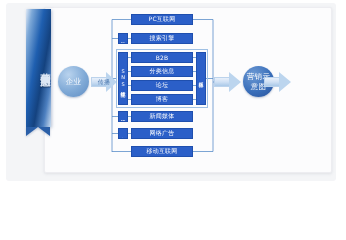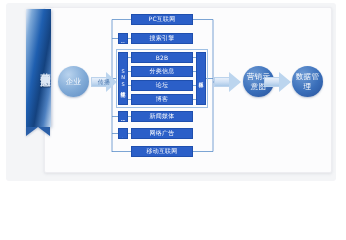--- a/index.html
+++ b/index.html
@@ -320,17 +320,14 @@
   <div class="circle dark" id="c-order">
     <span>营销示意图</span>
   </div>
 
   <div class="arrow" id="a-data">
     <span class="shaft"></span>
     <span class="head"></span>
     <span class="lbl"></span>
   </div>
 
-  <div class="circle dark" id="c-data">
-    <span>数据管理</span>
-  </div>
 
 </div>
 
 </body></html>

